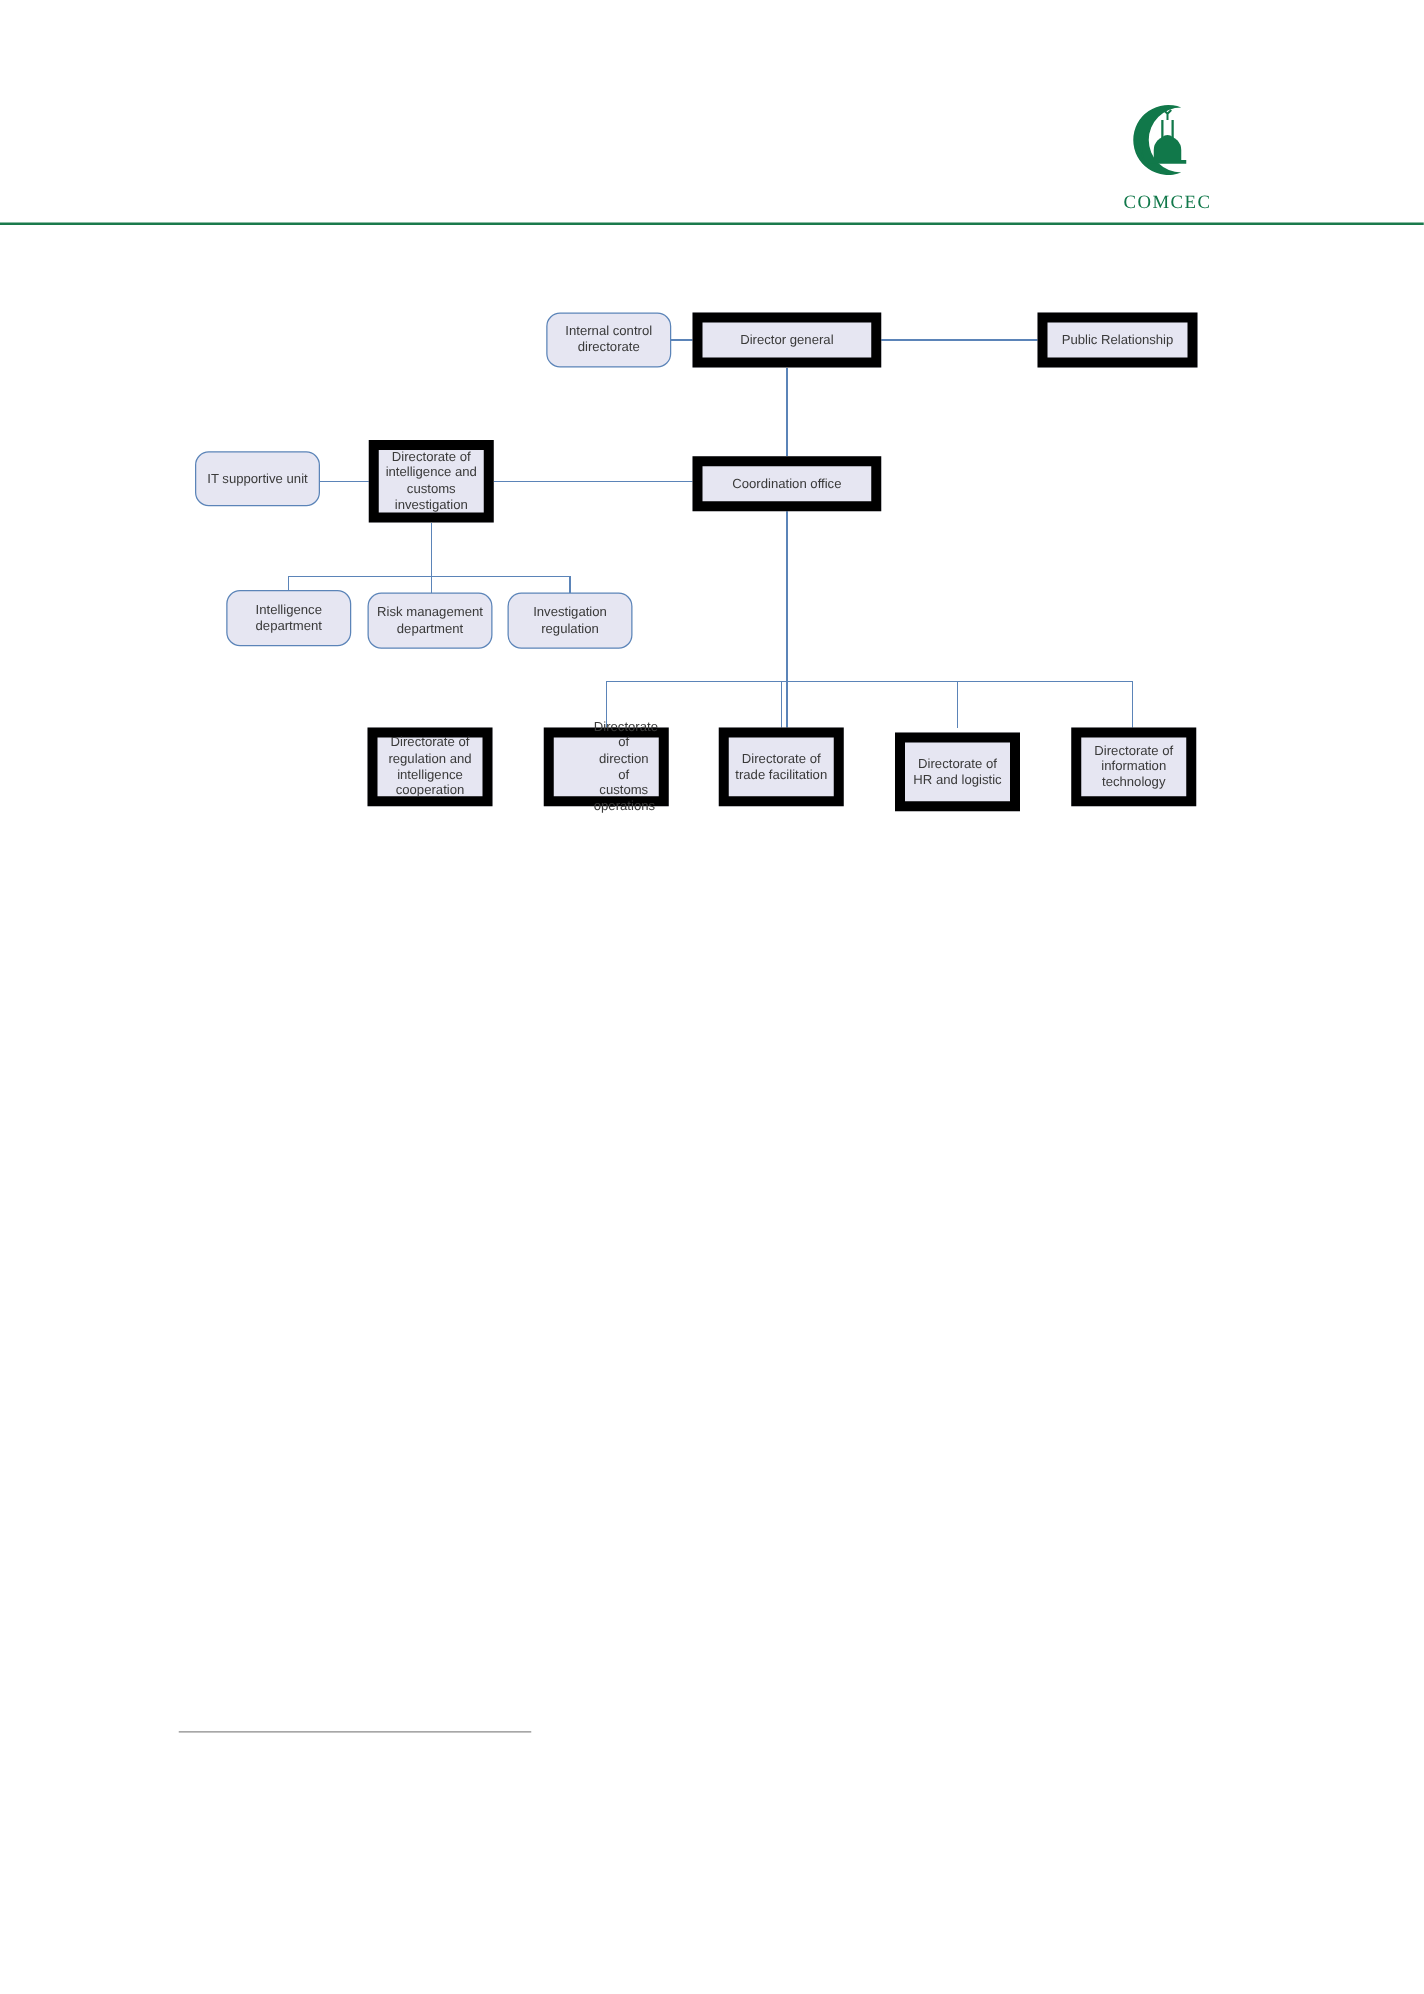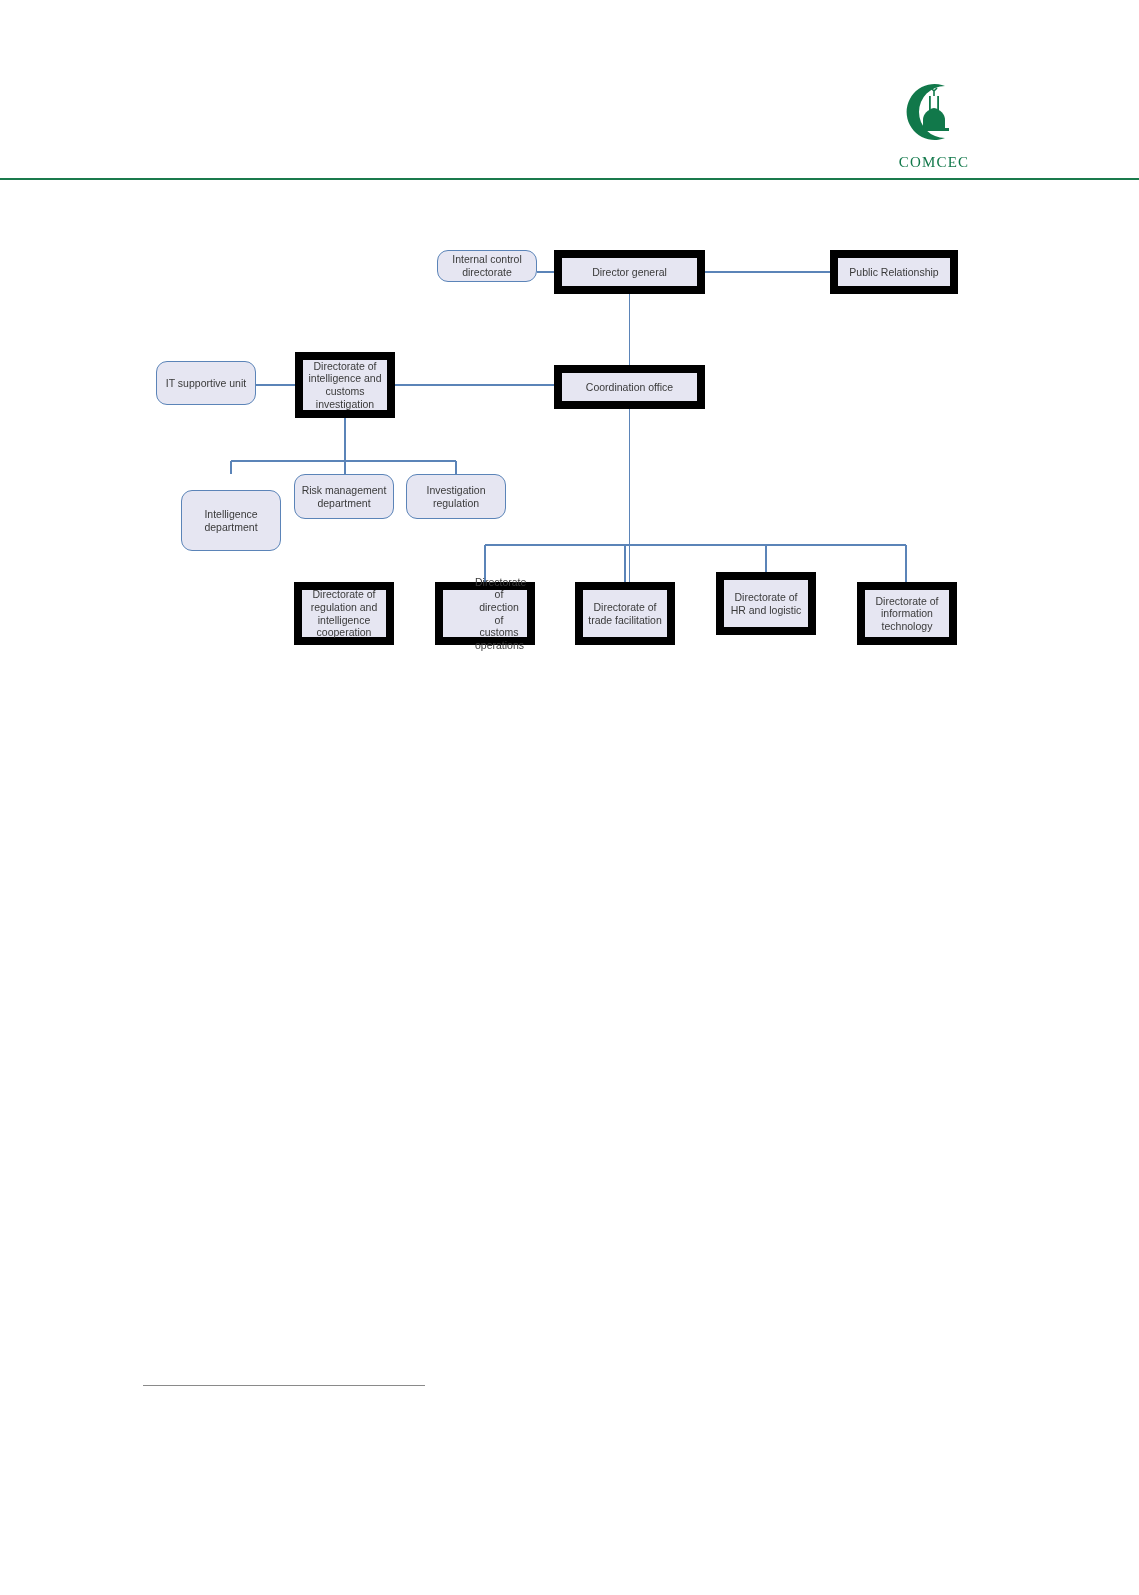--- a/index.html
+++ b/index.html
@@ -146,21 +146,21 @@
 
       <line x1="486.5" y1="181" x2="486.5" y2="354"></line>
       <line x1="342" y1="317" x2="763" y2="317"></line>
       <line x1="342" y1="317" x2="342" y2="354"></line>
       <line x1="482" y1="317" x2="482" y2="354"></line>
       <line x1="623" y1="317" x2="623" y2="354"></line>
       <line x1="763" y1="317" x2="763" y2="354"></line>
     </g>
   </svg>
 
-  <div class="node rounded" style="left:294px; top:22px; width:100px; height:32px;">
+  <div class="node rounded" style="left:294px; top:22px; width:100px; height:44px;">
     <span>Internal control directorate</span>
   </div>
 
   <div class="node heavy" style="left:411px; top:22px; width:151px; height:44px;">
     <span>Director general</span>
   </div>
 
   <div class="node heavy" style="left:687px; top:22px; width:128px; height:44px;">
     <span>Public Relationship</span>
   </div>
@@ -170,21 +170,21 @@
   </div>
 
   <div class="node heavy" style="left:152px; top:124px; width:100px; height:66px;">
     <span>Directorate of intelligence and customs investigation</span>
   </div>
 
   <div class="node heavy" style="left:411px; top:137px; width:151px; height:44px;">
     <span>Coordination office</span>
   </div>
 
-  <div class="node rounded" style="left:38px; top:262px; width:100px; height:61px;">
+  <div class="node rounded" style="left:38px; top:244px; width:100px; height:45px;">
     <span>Intelligence department</span>
   </div>
 
   <div class="node rounded" style="left:151px; top:246px; width:100px; height:45px;">
     <span>Risk management department</span>
   </div>
 
   <div class="node rounded" style="left:263px; top:246px; width:100px; height:45px;">
     <span>Investigation regulation</span>
   </div>
@@ -194,21 +194,21 @@
   </div>
 
   <div class="node heavy" style="left:292px; top:354px; width:100px; height:63px;padding-left:32px;">
     <span>Directorate of direction of customs operations</span>
   </div>
 
   <div class="node heavy" style="left:432px; top:354px; width:100px; height:63px;">
     <span>Directorate of trade facilitation</span>
   </div>
 
-  <div class="node heavy" style="left:573px; top:344px; width:100px; height:63px;">
+  <div class="node heavy" style="left:573px; top:358px; width:100px; height:63px;">
     <span>Directorate of HR and logistic</span>
   </div>
 
   <div class="node heavy" style="left:714px; top:354px; width:100px; height:63px;">
     <span>Directorate of information technology</span>
   </div>
 </div>
 
 <div id="footnote-rule"></div>
 

